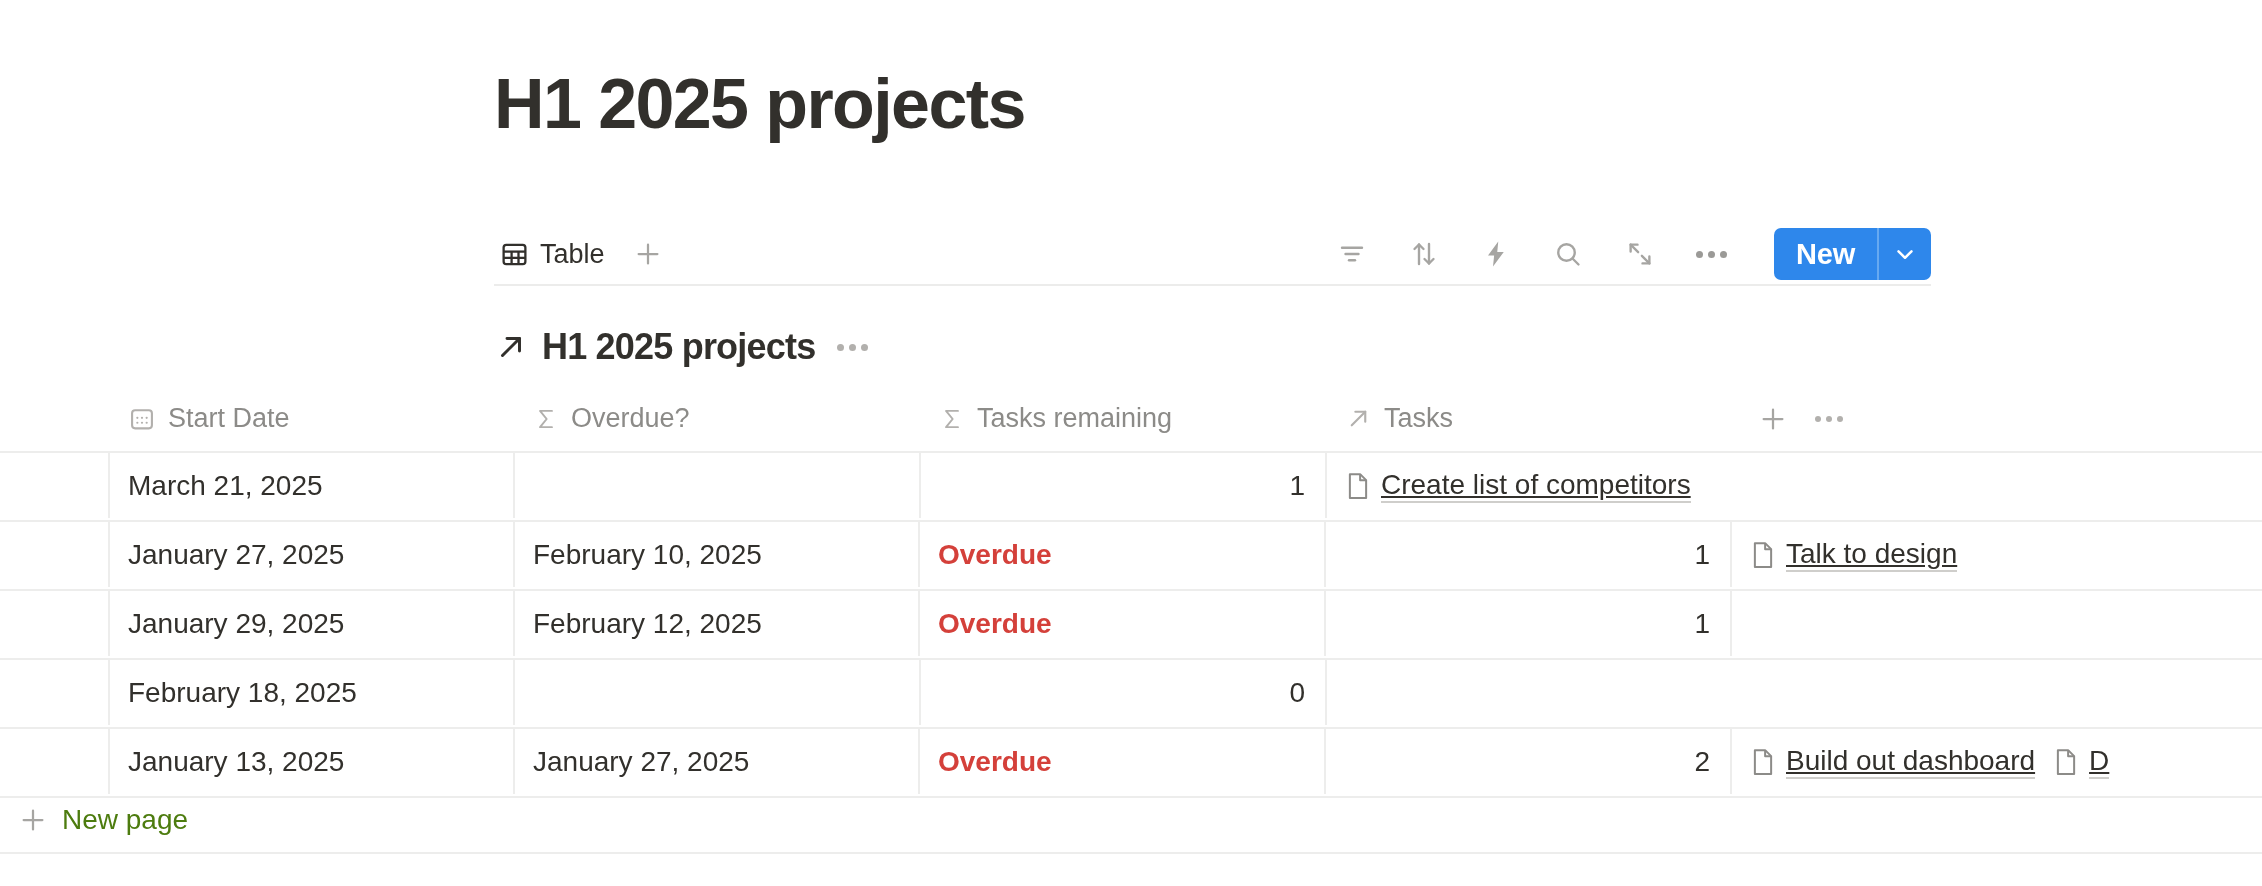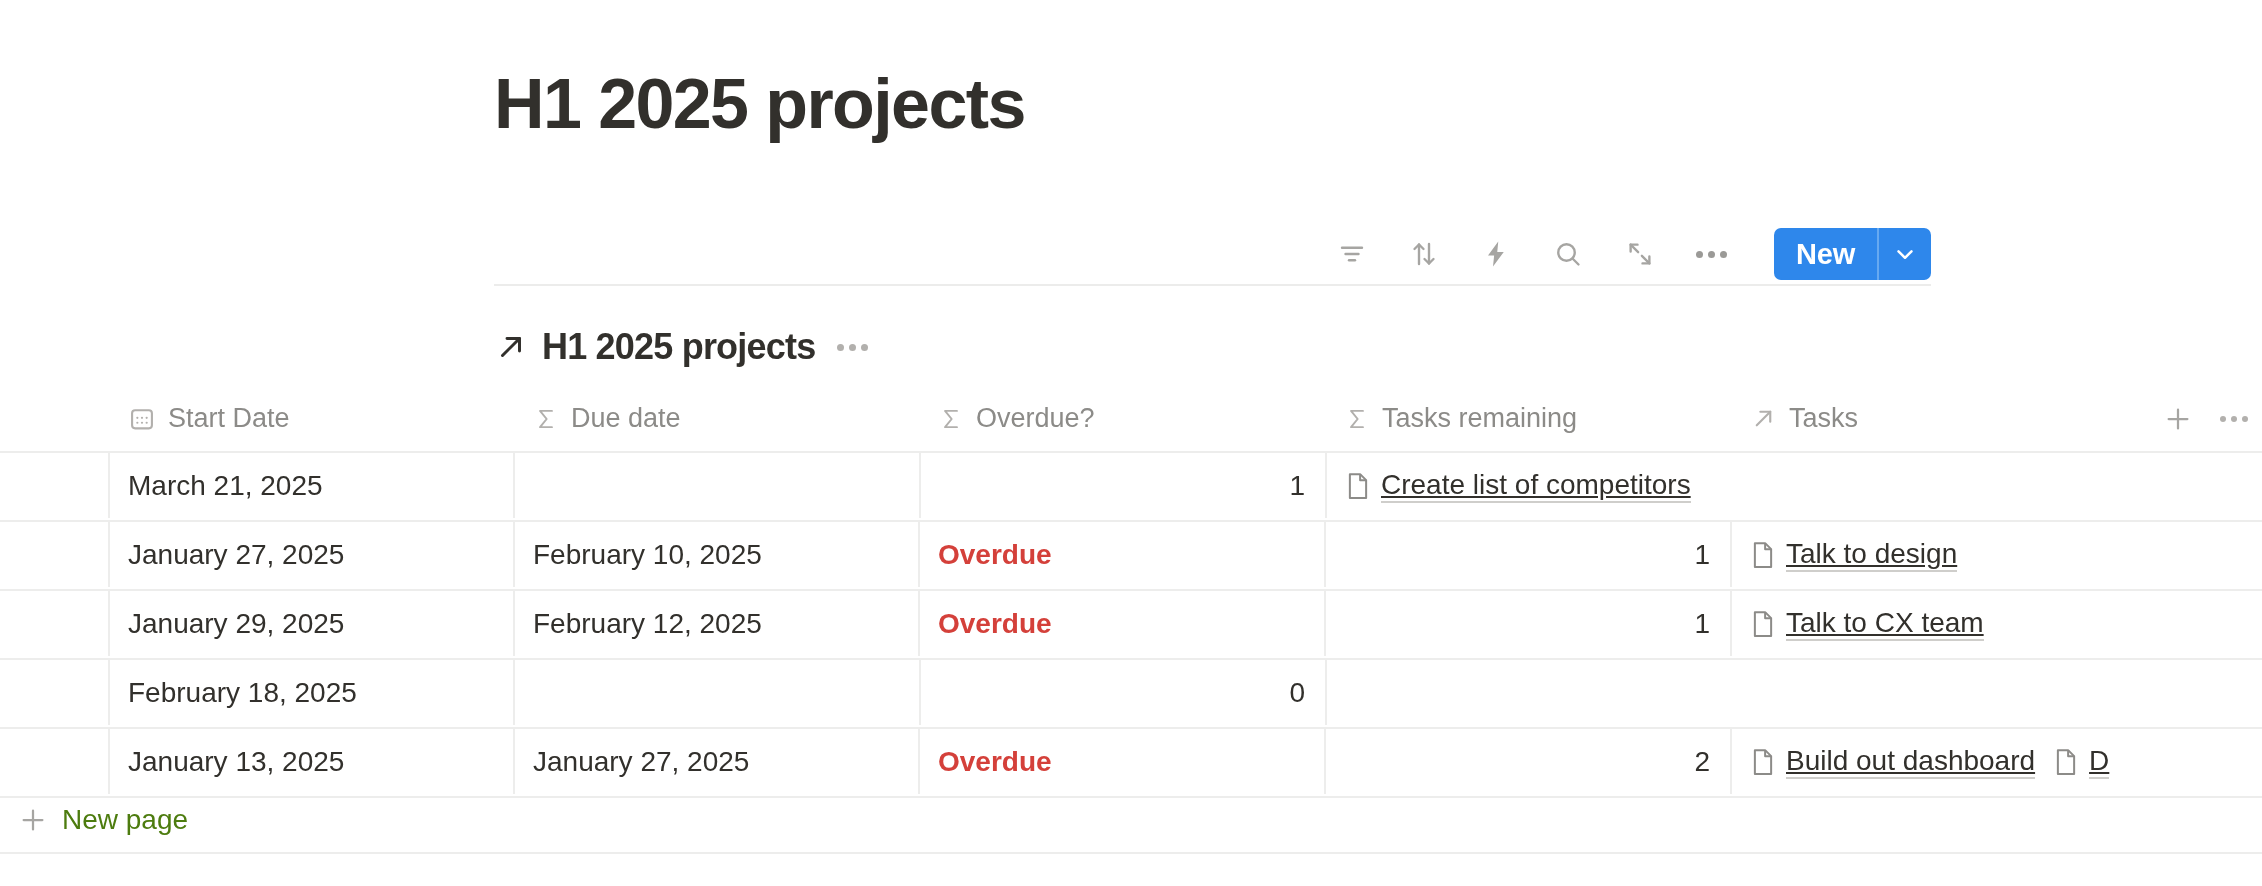--- a/index.html
+++ b/index.html
@@ -306,20 +306,40 @@
 </style>
 </head>
 <body>
 
 <div class="page">
 
   <div class="page-title">H1 2025 projects</div>
 
   <div class="view-bar">
 
+    <div class="view-tabs">
+      <div class="view-tab">
+        <span>
+          <svg width="29" height="29" viewBox="0 0 24 24" fill="none" stroke="#32302c" stroke-width="1.9">
+            <rect x="3" y="4" width="18" height="16" rx="2.2"></rect>
+            <line x1="3" y1="9.6" x2="21" y2="9.6"></line>
+            <line x1="3" y1="14.8" x2="21" y2="14.8"></line>
+            <line x1="9.6" y1="9.6" x2="9.6" y2="20"></line>
+            <line x1="15.3" y1="9.6" x2="15.3" y2="20"></line>
+          </svg>
+        </span>
+        <span class="view-tab-label">Table</span>
+      </div>
+      <div class="add-view-btn">
+        <svg width="30" height="30" viewBox="0 0 24 24" fill="none" stroke="#a6a5a2" stroke-width="1.8" stroke-linecap="round">
+          <line x1="12" y1="4.5" x2="12" y2="19.5"></line>
+          <line x1="4.5" y1="12" x2="19.5" y2="12"></line>
+        </svg>
+      </div>
+    </div>
 
     <div class="toolbar-actions">
 
       <div class="tool-btn">
         <span>
           <svg width="30" height="30" viewBox="0 0 24 24" fill="none" stroke="#a6a5a2" stroke-width="1.9" stroke-linecap="round">
             <line x1="4" y1="7" x2="20" y2="7"></line>
             <line x1="6.8" y1="12" x2="17.2" y2="12"></line>
             <line x1="9.6" y1="17" x2="14.4" y2="17"></line>
           </svg>
@@ -415,28 +435,20 @@
               <circle cx="12" cy="11" r="0.95" fill="#b2b0ad" stroke="none"></circle>
               <circle cx="16" cy="11" r="0.95" fill="#b2b0ad" stroke="none"></circle>
               <circle cx="8" cy="15.2" r="0.95" fill="#b2b0ad" stroke="none"></circle>
               <circle cx="12" cy="15.2" r="0.95" fill="#b2b0ad" stroke="none"></circle>
               <circle cx="16" cy="15.2" r="0.95" fill="#b2b0ad" stroke="none"></circle>
             </svg>
           </span>
           <span class="th-label">Start Date</span>
         </div>
 
-        <div class="th" style="width:405px">
-          <span>
-            <svg width="26" height="26" viewBox="0 0 24 24" fill="none" stroke="#b2b0ad" stroke-width="1.8" stroke-linecap="round" stroke-linejoin="round">
-              <polyline points="17.5,4.5 6.5,4.5 12.6,12 6.5,19.5 17.5,19.5"></polyline>
-            </svg>
-          </span>
-          <span class="th-label">Due date</span>
-        </div>
 
         <div class="th" style="width:406px">
           <span>
             <svg width="26" height="26" viewBox="0 0 24 24" fill="none" stroke="#b2b0ad" stroke-width="1.8" stroke-linecap="round" stroke-linejoin="round">
               <polyline points="17.5,4.5 6.5,4.5 12.6,12 6.5,19.5 17.5,19.5"></polyline>
             </svg>
           </span>
           <span class="th-label">Overdue?</span>
         </div>
 
@@ -514,31 +526,20 @@
             </span>
           </div>
         </div>
 
         <div class="trow">
           <div class="td" style="width:110px"></div>
           <div class="td" style="width:405px">January 29, 2025</div>
           <div class="td" style="width:405px">February 12, 2025</div>
           <div class="td overdue-cell" style="width:406px">Overdue</div>
           <div class="td numeric" style="width:406px">1</div>
-          <div class="td tasks-cell last" style="width:530px">
-            <span class="task-chip">
-              <span>
-                <svg width="26" height="30" viewBox="0 0 20 24" fill="none" stroke="#8c8b88" stroke-width="1.6" stroke-linejoin="round">
-                  <path d="M3.5 2.5h8.2l4.8 4.8v14.2H3.5z"></path>
-                  <polyline points="11.7,2.5 11.7,7.3 16.5,7.3"></polyline>
-                </svg>
-              </span>
-              <span class="task-name">Talk to CX team</span>
-            </span>
-          </div>
         </div>
 
         <div class="trow">
           <div class="td" style="width:110px"></div>
           <div class="td" style="width:405px">February 18, 2025</div>
           <div class="td overdue-cell" style="width:406px"></div>
           <div class="td numeric" style="width:406px">0</div>
           <div class="td tasks-cell last" style="width:530px"></div>
         </div>
 

